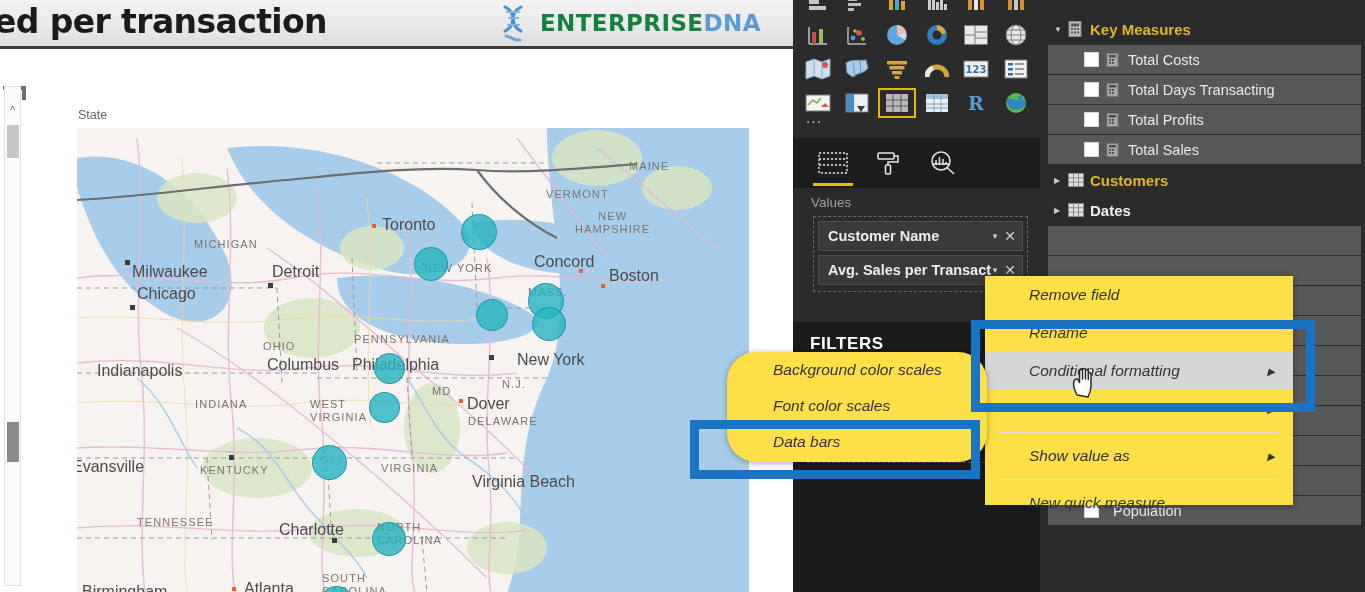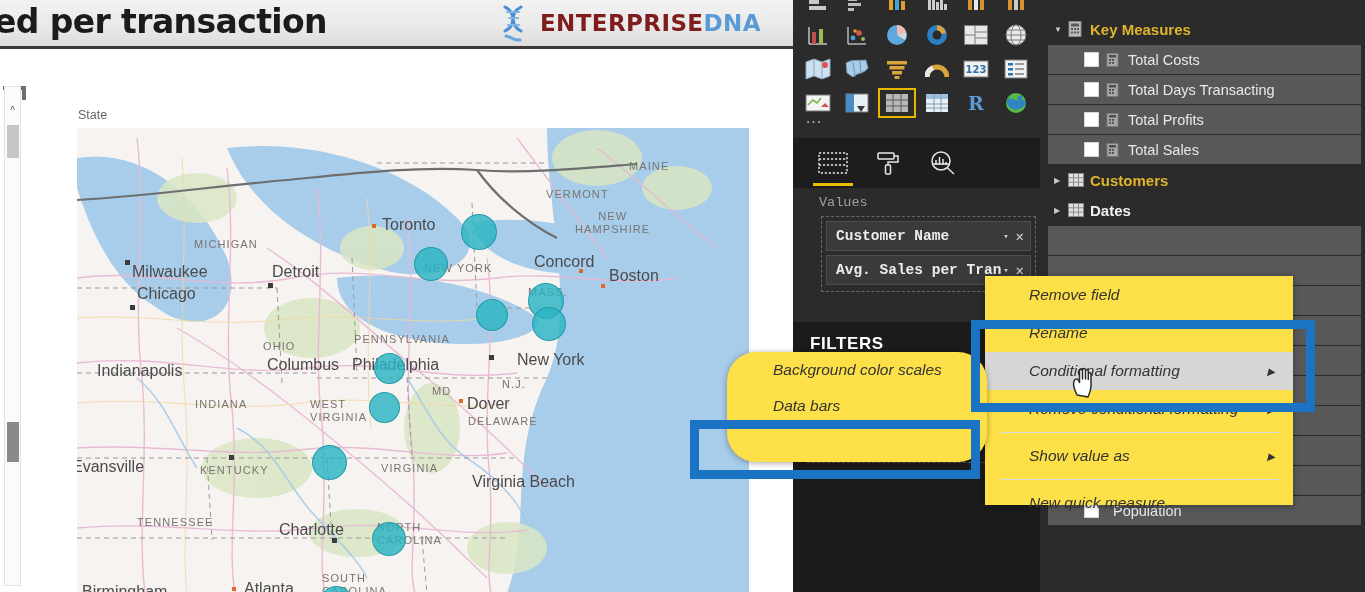--- a/index.html
+++ b/index.html
@@ -13,21 +13,21 @@
   .hdr-band { position:absolute; left:0; top:0; width:793px; height:48px;
      background:linear-gradient(180deg,#f2f2f2 0%,#e9e9e9 55%,#dcdcdc 100%); }
   .hdr-title { position:absolute; left:-6px; top:2px; font-size:33px; font-weight:bold;
      color:#1b1b1b; letter-spacing:-0.6px; white-space:nowrap; font-family:"DejaVu Sans", sans-serif; }
   .hdr-rule { position:absolute; left:0; top:46px; width:793px; height:3px; background:#3a3a3a; }
 
   .logo-wrap { position:absolute; left:497px; top:4px; display:flex; align-items:center; gap:9px; }
   .dna { width:34px; height:38px; }
   .logo-txt { font-size:23px; font-weight:bold; letter-spacing:0.4px;
      font-family:"DejaVu Sans", sans-serif; }
-  .logo-txt .e { color:#7f1d1d; }
+  .logo-txt .e { color:#15803d; }
   .logo-txt .d { color:#5b9bd5; }
 
   
   .lscroll { position:absolute; left:4px; top:86px; width:17px; height:500px; background:#fbfbfb; border:1px solid #e2e2e2; }
   .lscroll .arrow { position:absolute; left:0; top:18px; width:15px; text-align:center; font-size:10px; color:#555; }
   .lscroll .thumb1 { position:absolute; left:2px; top:38px; width:12px; height:33px; background:#c6c6c6; }
   .lscroll .thumb2 { position:absolute; left:2px; top:335px; width:12px; height:40px; background:#8a8a8a; }
   .corner-mark { position:absolute; left:3px; top:86px; width:23px; height:14px; }
   .corner-mark i { position:absolute; background:#6f6f6f; display:block; }
 
@@ -53,21 +53,21 @@
       display:grid; grid-template-columns:repeat(6,1fr); gap:4px 2px; }
   .vizcell { height:30px; display:flex; align-items:center; justify-content:center; border:2px solid transparent; }
   .vizcell.sel { border-color:#e8b800; }
   .vizcell svg { display:block; }
   .ellipsis { position:absolute; left:12px; top:108px; color:#b9b9b9; font-size:17px; letter-spacing:2px; }
 
   .tabsbar { position:absolute; left:0; top:138px; width:247px; height:50px; background:#1d1d1d; }
   .tabsbar .tab { position:absolute; top:8px; width:46px; height:34px; display:flex; align-items:center; justify-content:center; }
   .tabsbar .tab.active::after { content:""; position:absolute; bottom:-6px; left:3px; width:40px; height:3px; background:#e8c000; }
 
-  .valsec { position:absolute; left:12px; top:190px; width:247px;font-family:Liberation Mono, monospace; }
+  .valsec { position:absolute; left:4px; top:190px; width:247px; }
   .valsec .lbl { color:#9f9f9f; font-size:13.5px; padding:5px 0 6px 14px; }
   .dropzone { margin:0 16px; border:1px dashed #6a6a6a; padding:4px 4px 6px; }
   .chip { height:30px; background:#3a3a3a; border:1px solid #4d4d4d; display:flex; align-items:center;
       padding:0 6px 0 9px; margin-bottom:4px; position:relative; }
   .chip:last-child { margin-bottom:0; }
   .chip span.t { color:#ededed; font-size:14.5px; font-weight:bold; white-space:nowrap;
       overflow:hidden; flex:1; }
   .chip .caret { color:#cfcfcf; font-size:9px; margin:0 7px 0 2px; }
   .chip .x { color:#cfcfcf; font-size:14px; }
 
@@ -694,34 +694,34 @@
 </div>
 
 <div class="menu" id="menu-main">
   <div class="mi">Remove field</div>
   <div class="mi">Rename</div>
   <div class="mi hl">
     <span>Conditional formatting</span>
     <span class="sub">▶</span>
   </div>
   <div class="mi">
-    <span>Remove conditional formatting</span>
     <span class="sub">▶</span>
   </div>
   <div class="sep"></div>
   <div class="mi">
     <span>Show value as</span>
     <span class="sub">▶</span>
   </div>
   <div class="sep"></div>
   <div class="mi">New quick measure</div>
 </div>
 
 <div class="menu" id="menu-sub">
   <div class="mi">Background color scales</div>
+  <div class="mi">Font color scales</div>
   <div class="mi">Data bars</div>
 </div>
 
 <svg class="cursor" viewBox="0 0 26 34">
   <path d="M6 30 C3 24 2 19 3 16 C4 13.5 6.5 13.5 7.5 15.5 L8.5 17.5 L8.5 6 C8.5 4 11.5 4 11.5 6 L11.5 14 L11.5 5 C11.5 3 14.5 3 14.5 5 L14.5 14 L14.5 6 C14.5 4.2 17.3 4.2 17.3 6 L17.3 14.5 L17.3 9 C17.3 7.3 20 7.3 20 9 L20 21 C20 26 18 30 17 32 Z" fill="#ffffff" stroke="#2b2b2b" stroke-width="1.5" stroke-linejoin="round"></path>
 </svg>
 
 <div class="ann" id="ann1"></div>
 <div class="ann" id="ann2"></div>
 

